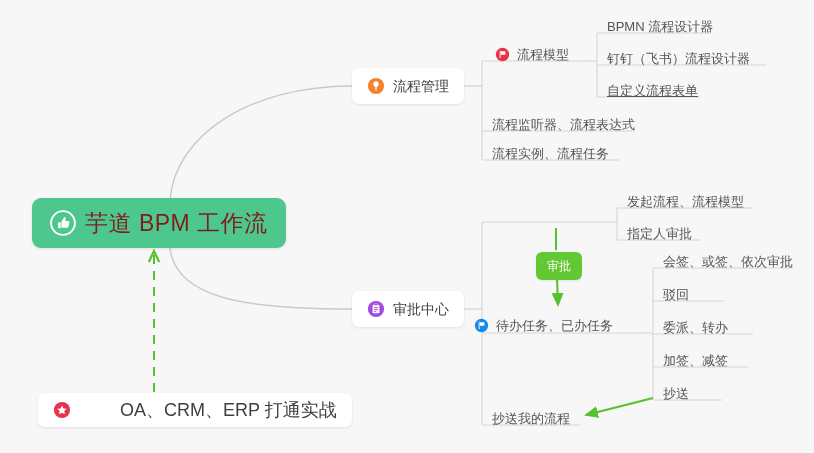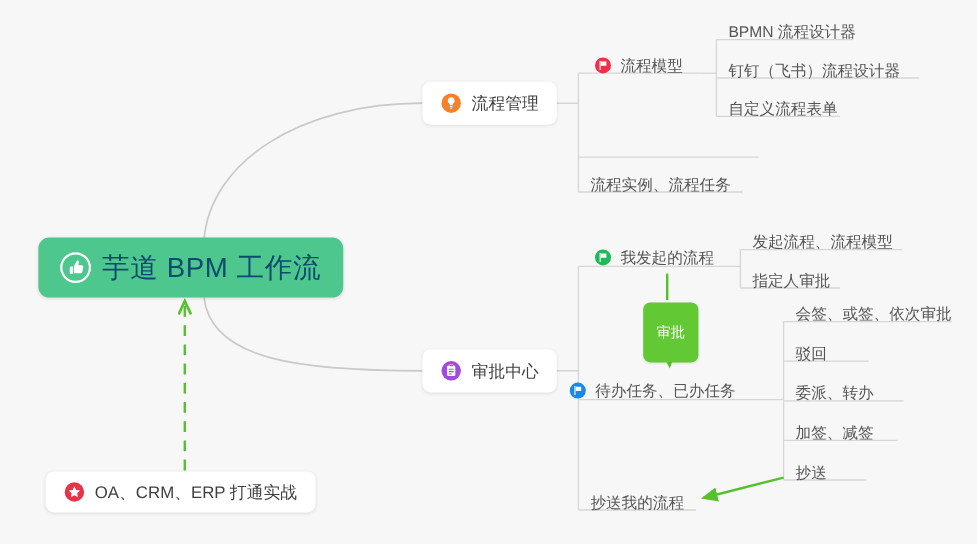--- a/index.html
+++ b/index.html
@@ -39,33 +39,33 @@
   .node-root {
     background: #4ec78e;
     border-radius: 9px;
     padding: 0 18px;
     height: 50px;
     box-shadow: 0 1px 3px rgba(0,0,0,.10);
     color: #ffffff;
     font-size: 23px;
     letter-spacing: .5px;
   }
-  .node-root .node-label { color: #0c4a6e; font-size: 23px; }
+  .node-root .node-label { color: #7f1d1d; font-size: 23px; }
 
   
   .node-card {
     background: #ffffff;
     border-radius: 7px;
     padding: 0 15px;
     height: 36px;
     box-shadow: 0 1px 3px rgba(0,0,0,.09);
     font-size: 14px;
     color: #3f3f3f;
   }
-  .node-card.small { height: 34px; font-size: 14px; }
+  .node-card.small { height: 34px; font-size: 18px; gap: 41px; }
 
   
   .node-plain {
     font-size: 13px;
     color: #555555;
     height: 24px;
     padding: 0 4px 0 2px;
     align-items: center;
   }
   .node-plain .node-label { color: #555555; }
@@ -85,21 +85,21 @@
   .icon-plain  { width: 15px; height: 15px; margin-right: 7px; }
 
   
   .chip {
     position: absolute;
     background: #62c834;
     color: #ffffff;
     border-radius: 6px;
     font-size: 12px;
     height: 26px;
-    padding: 12px 11px;
+    padding: 1px 11px;
     display: flex;
     align-items: center;
     justify-content: center;
     white-space: nowrap;
     box-shadow: 0 1px 2px rgba(0,0,0,.08);
   }
 </style>
 </head>
 <body>
 
@@ -186,62 +186,55 @@
       <svg viewBox="0 0 20 20" width="18" height="18">
         <circle cx="10" cy="10" r="9" fill="#f5822a"></circle>
         <path d="M10 4.6a3.1 3.1 0 0 0-1.9 5.6c.4.3.6.7.6 1.1v.5h2.6v-.5c0-.4.2-.8.6-1.1A3.1 3.1 0 0 0 10 4.6z" fill="#ffffff"></path>
         <rect x="8.7" y="12.6" width="2.6" height="1.1" rx=".5" fill="#ffffff"></rect>
         <rect x="9.1" y="14.2" width="1.8" height="1" rx=".5" fill="#ffffff"></rect>
       </svg>
     </span>
     <span class="node-label">流程管理</span>
   </div>
 
+  <div class="node node-plain" style="left:490px; top:112px;">
+    <span class="node-label">流程监听器、流程表达式</span>
+  </div>
 
   <div class="node node-plain" style="left:490px; top:141px;">
     <span class="node-label">流程实例、流程任务</span>
   </div>
 
   <div class="node node-plain" style="left:605px; top:14px;">
     <span class="node-label">BPMN 流程设计器</span>
   </div>
 
   <div class="node node-plain" style="left:605px; top:46px;">
     <span class="node-label">钉钉（飞书）流程设计器</span>
   </div>
 
-  <div class="node node-plain" style="left:605px; top:78px;">
+  <div class="node node-plain" style="left:605px; top:78px;text-decoration:underline;">
     <span class="node-label">自定义流程表单</span>
   </div>
 
   <div class="node node-card" style="left:352px; top:291px;">
     <span class="icon icon-card">
       <svg viewBox="0 0 20 20" width="18" height="18">
         <circle cx="10" cy="10" r="9" fill="#a24ae0"></circle>
         <rect x="6.2" y="5.2" width="7.6" height="9.6" rx="1.2" fill="#ffffff"></rect>
         <rect x="8.2" y="3.9" width="3.6" height="2.1" rx="1" fill="#ffffff"></rect>
         <rect x="8.2" y="4.3" width="3.6" height="1.5" rx=".7" fill="#a24ae0"></rect>
         <rect x="7.6" y="8.1" width="4.8" height="1" rx=".5" fill="#a24ae0"></rect>
         <rect x="7.6" y="10.3" width="4.8" height="1" rx=".5" fill="#a24ae0"></rect>
         <rect x="7.6" y="12.4" width="3" height="1" rx=".5" fill="#a24ae0"></rect>
       </svg>
     </span>
     <span class="node-label">审批中心</span>
   </div>
 
-  <div class="node node-plain" style="left:493px; top:202px;">
-    <span class="icon icon-plain">
-      <svg viewBox="0 0 18 18" width="15" height="15">
-        <circle cx="9" cy="9" r="8" fill="#1fb95a"></circle>
-        <rect x="5.6" y="4.3" width="1.1" height="9.2" rx=".5" fill="#ffffff"></rect>
-        <path d="M7 5.1h5.4v4.2H7z" fill="#ffffff"></path>
-      </svg>
-    </span>
-    <span class="node-label">我发起的流程</span>
-  </div>
 
   <div class="node node-plain" style="left:472px; top:313px;">
     <span class="icon icon-plain">
       <svg viewBox="0 0 18 18" width="15" height="15">
         <circle cx="9" cy="9" r="8" fill="#1789e8"></circle>
         <rect x="5.6" y="4.3" width="1.1" height="9.2" rx=".5" fill="#ffffff"></rect>
         <path d="M7 5.1h5.4v4.2H7z" fill="#ffffff"></path>
       </svg>
     </span>
     <span class="node-label">待办任务、已办任务</span>

